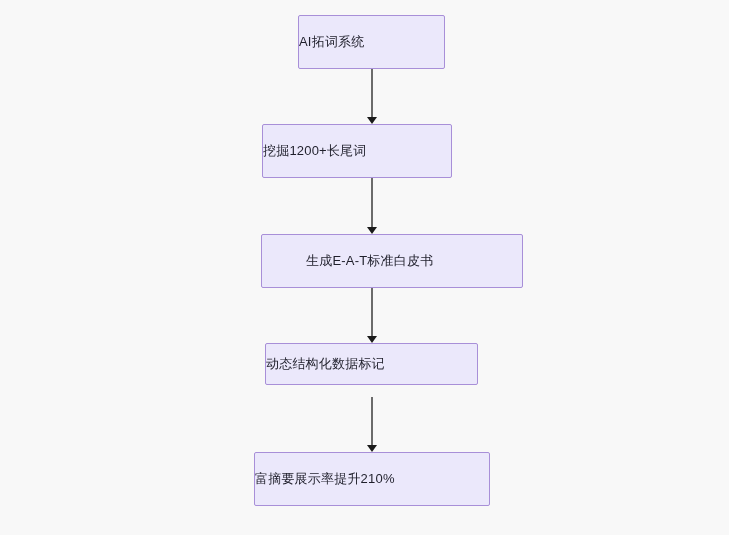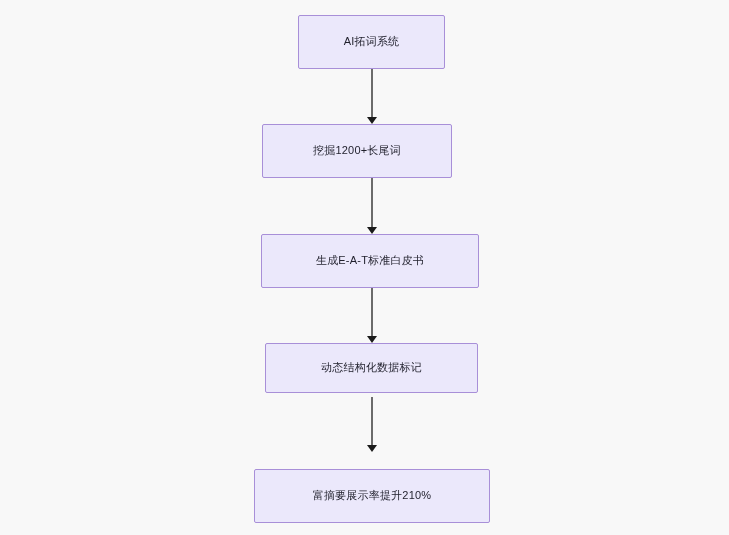--- a/index.html
+++ b/index.html
@@ -21,23 +21,23 @@
   }
 
   .flow-node {
     position: absolute;
     box-sizing: border-box;
     background: #ebe8fb;
     border: 1.4px solid #a88fd8;
     border-radius: 2px;
     display: flex;
     align-items: center;
-    justify-content: center;
+    justify-content: flex-start;
     color: #1f1f2b;
-    font-size: 11px;
+    font-size: 13px;
     line-height: 1.2;
     letter-spacing: 0.2px;
     white-space: nowrap;
     z-index: 2;
   }
 
   .flow-connector {
     position: absolute;
     z-index: 1;
   }
@@ -89,25 +89,25 @@
   </div>
 
   <div class="flow-node" style="left:298px; top:15px; width:147px; height:54px;">
     <span>AI拓词系统</span>
   </div>
 
   <div class="flow-node" style="left:262px; top:124px; width:190px; height:54px;">
     <span>挖掘1200+长尾词</span>
   </div>
 
-  <div class="flow-node" style="left:261px; top:234px; width:218px; height:54px;">
+  <div class="flow-node" style="left:261px; top:234px; width:262px; height:54px;padding-left:44px;">
     <span>生成E-A-T标准白皮书</span>
   </div>
 
-  <div class="flow-node" style="left:265px; top:343px; width:213px; height:50px;">
+  <div class="flow-node" style="left:265px; top:343px; width:213px; height:42px;">
     <span>动态结构化数据标记</span>
   </div>
 
-  <div class="flow-node" style="left:254px; top:469px; width:236px; height:54px;">
+  <div class="flow-node" style="left:254px; top:452px; width:236px; height:54px;">
     <span>富摘要展示率提升210%</span>
   </div>
 
 </div>
 
 </body></html>

